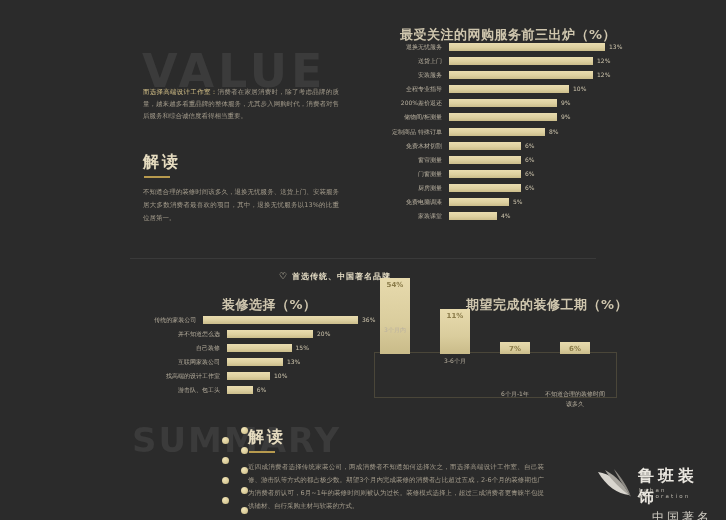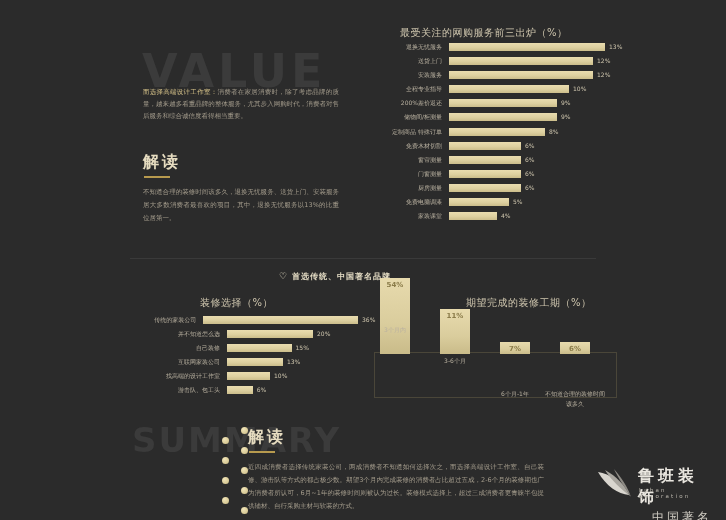--- a/index.html
+++ b/index.html
@@ -46,22 +46,22 @@
     position:absolute;font-size:6.5px;line-height:2;color:#a49c8c;text-align:justify;
   }
   #dujie1-text{left:143px;top:186px;width:196px;}
 
   #dujie2{left:248px;top:427px;}
   #dujie2-rule{left:249px;top:451px;width:26px;}
   #dujie2-text{left:248px;top:461px;width:296px;}
 
   
   .chart-title{
-    position:absolute;font-size:10px;color:#cfc6ae;letter-spacing:.5px;
-    font-weight:normal;white-space:nowrap;
+    position:absolute;font-size:13px;color:#cfc6ae;letter-spacing:.5px;
+    font-weight:bold;white-space:nowrap;
   }
   .hbar-row{display:flex;align-items:center;height:10px;margin-bottom:4.1px;}
   .hbar-label{
     width:84px;text-align:right;padding-right:7px;
     font-size:6px;color:#b9b1a0;white-space:nowrap;line-height:10px;
   }
   .hbar-track{position:relative;flex:1;height:8px;}
   .hbar-fill{
     height:8px;
     background:linear-gradient(180deg,#e9dcaf 0%,#ddd0a0 55%,#cbbd8b 100%);
@@ -80,21 +80,21 @@
 
   
   #mid-head{
     position:absolute;left:292px;top:271px;font-size:8px;font-weight:bold;
     color:#e4dcc4;letter-spacing:1px;white-space:nowrap;
   }
   #mid-heart{position:absolute;left:279px;top:271px;font-size:9px;color:#e4dcc4;line-height:10px;}
 
   
   #chart2{position:absolute;left:128px;top:315px;width:230px;}
-  #chart2-title{left:200px;top:296px;}
+  #chart2-title{left:222px;top:296px;}
   #chart2 .hbar-label{width:92px;}
 
   
   #chart3{position:absolute;left:372px;top:300px;width:250px;height:98px;text-decoration:underline;}
   #chart3-title{left:441px;top:296px;margin-left:25px;}
   #chart3-panel{
     position:absolute;left:374px;top:352px;width:241px;height:44px;
     border:1px solid #4a4639;background:transparent;
   }
   .col-wrap{position:absolute;bottom:44px;width:30px;}

